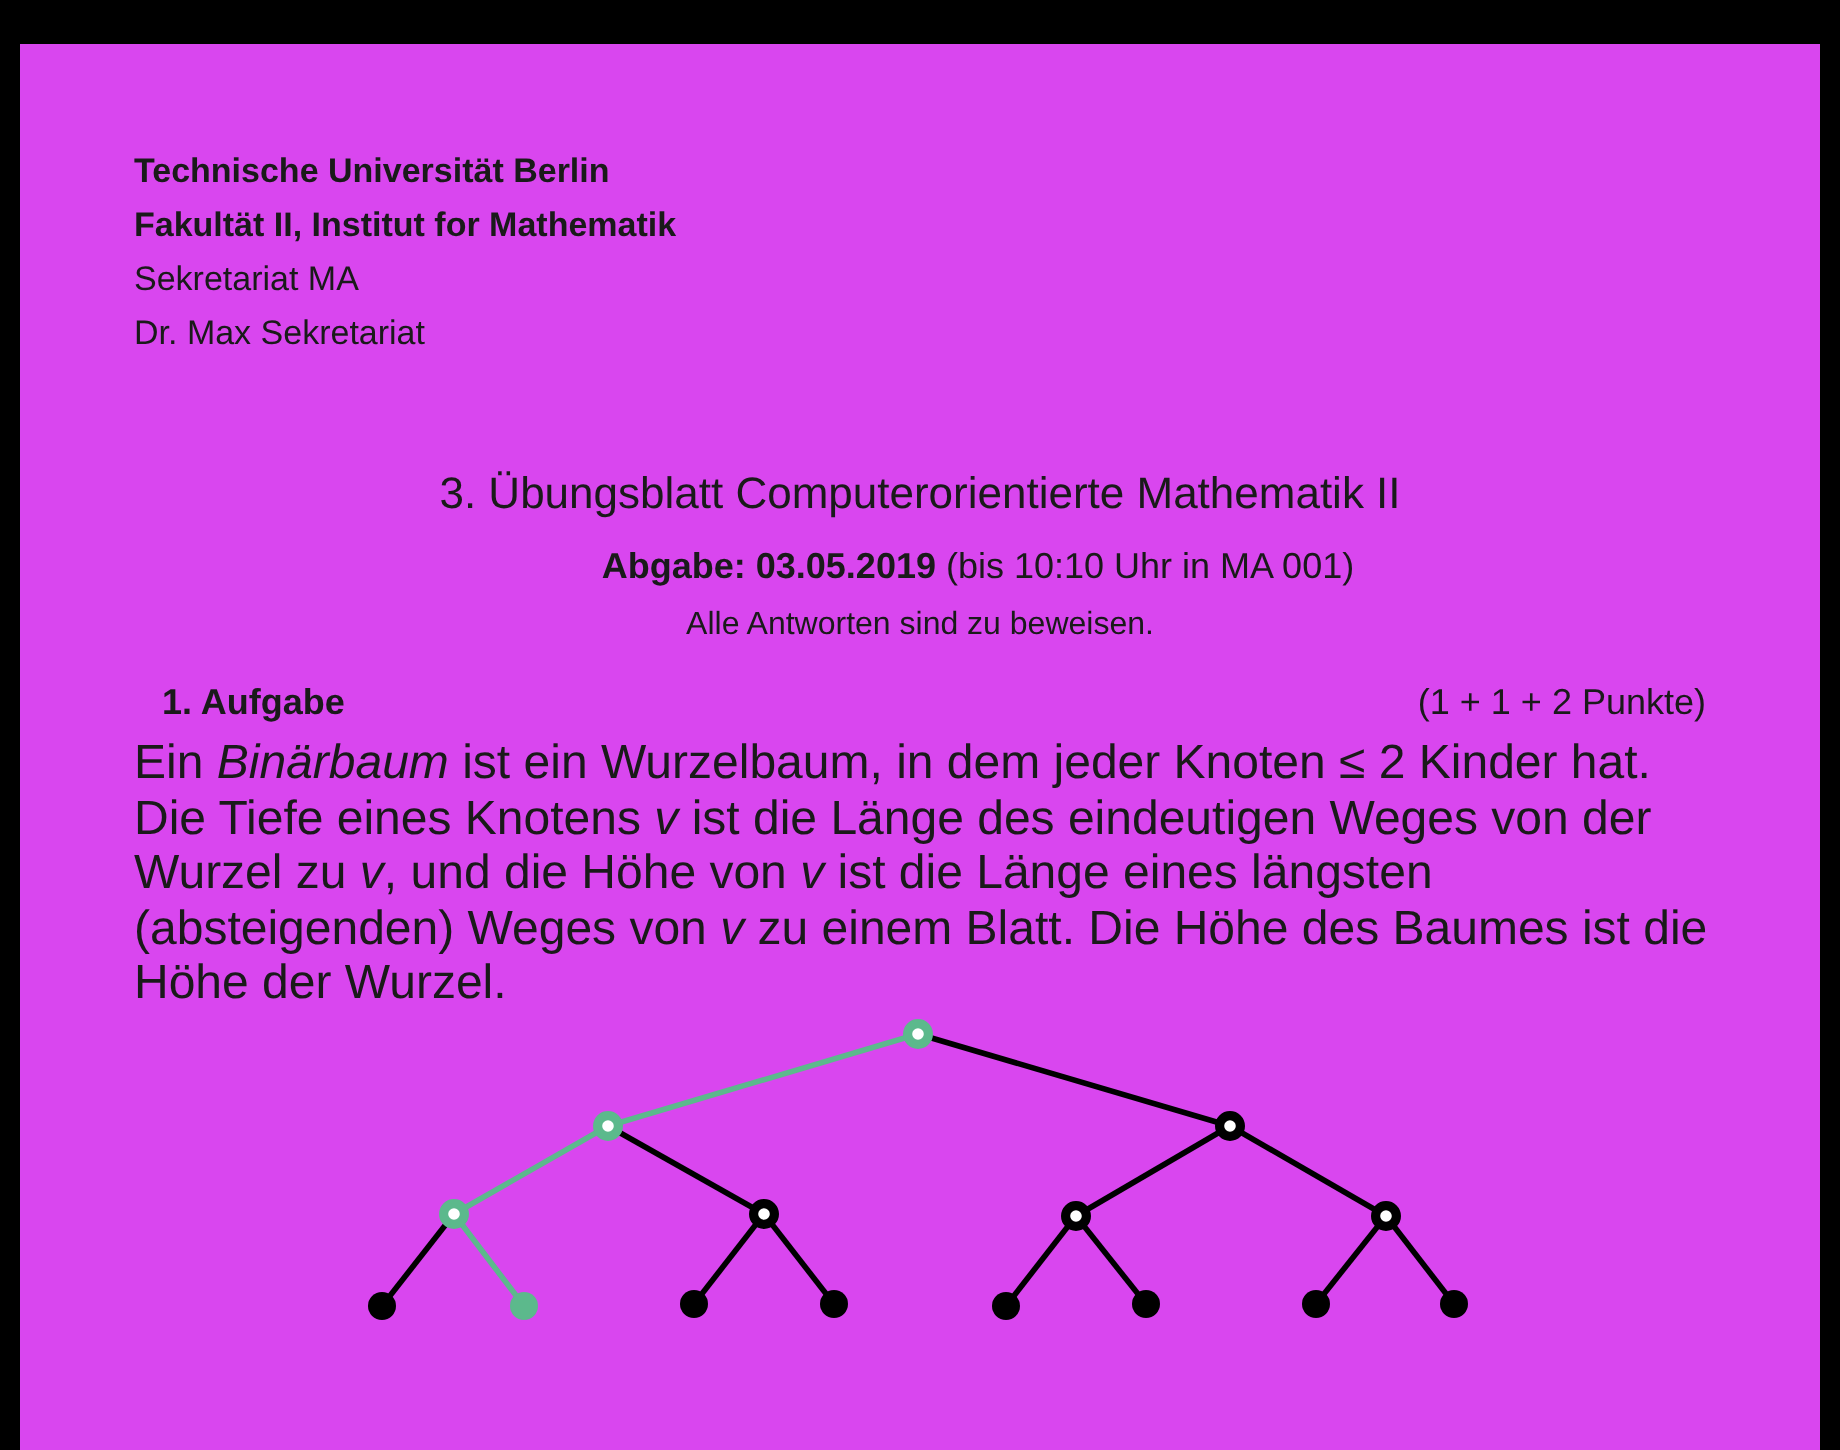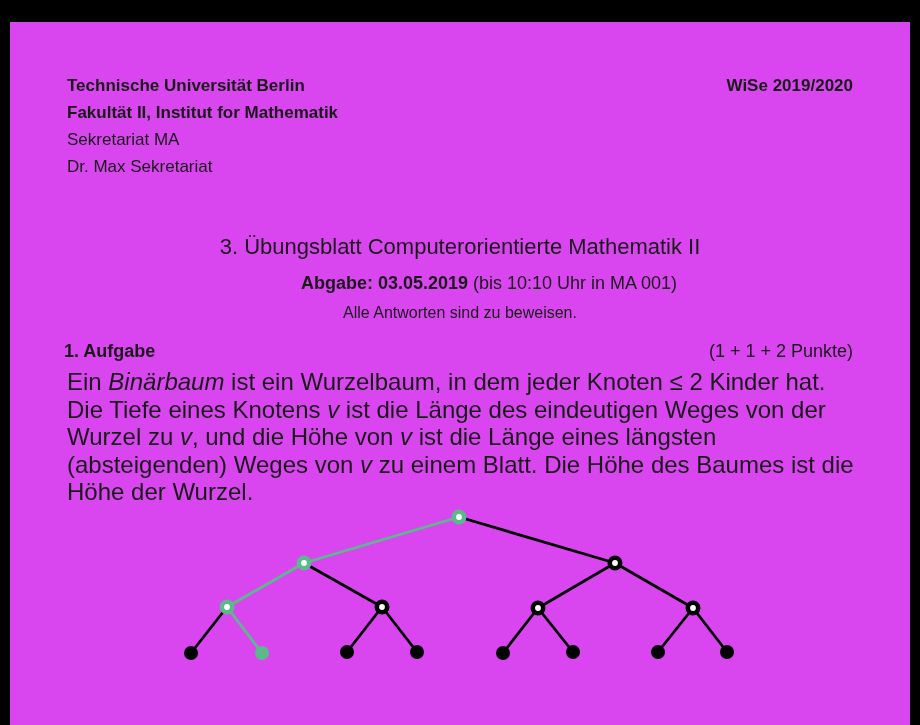--- a/index.html
+++ b/index.html
@@ -22,21 +22,21 @@
   .b { font-weight: bold; }
   .i { font-style: italic; }
   .hblock { font-size: 17px; line-height: 27px; }
   .header-left  { left: 57px; top: 50px; }
   .header-right { right: 57px; top: 50px; text-align: right; }
   .center-line { left: 0; width: 100%; text-align: center; }
   .sheet-title { top: 211px; font-size: 22px; font-weight: normal; line-height: 28px; }
   .due-line    { top: 248px; font-size: 18px; line-height: 27px; padding-left: 29px; }
   .note-line   { top: 277px; font-size: 16px; line-height: 27px; font-weight: normal; }
   .exercise-row {
-    top: 317px; left: 54px; right: 57px;
+    top: 317px; left: 71px; right: 57px;
     display: flex; justify-content: space-between; align-items: flex-end;
     font-size: 18px; line-height: 24px;
   }
   .ex-name { font-weight: bold; }
   .para {
     top: 346px; left: 57px; width: 792px;
     margin: 0;
     font-size: 24px; line-height: 27.6px;
   }
   svg.tree {
@@ -50,21 +50,20 @@
 
 <div class="page">
 
   <div class="abs hblock header-left">
       <div class="b">Technische Universität Berlin</div>
       <div class="b">Fakultät II, Institut for Mathematik</div>
       <div class="">Sekretariat MA</div>
       <div class="">Dr. Max Sekretariat</div>
     </div>
   <div class="abs hblock header-right">
-      <div class="b">WiSe 2019/2020</div>
     </div>
 
   <div class="abs center-line sheet-title">3. Übungsblatt Computerorientierte Mathematik II</div>
 
   <div class="abs center-line due-line">
     <span class="b">Abgabe: 03.05.2019</span><span> (bis 10:10 Uhr in MA 001)</span>
   </div>
 
   <div class="abs center-line note-line">Alle Antworten sind zu beweisen.</div>
 

